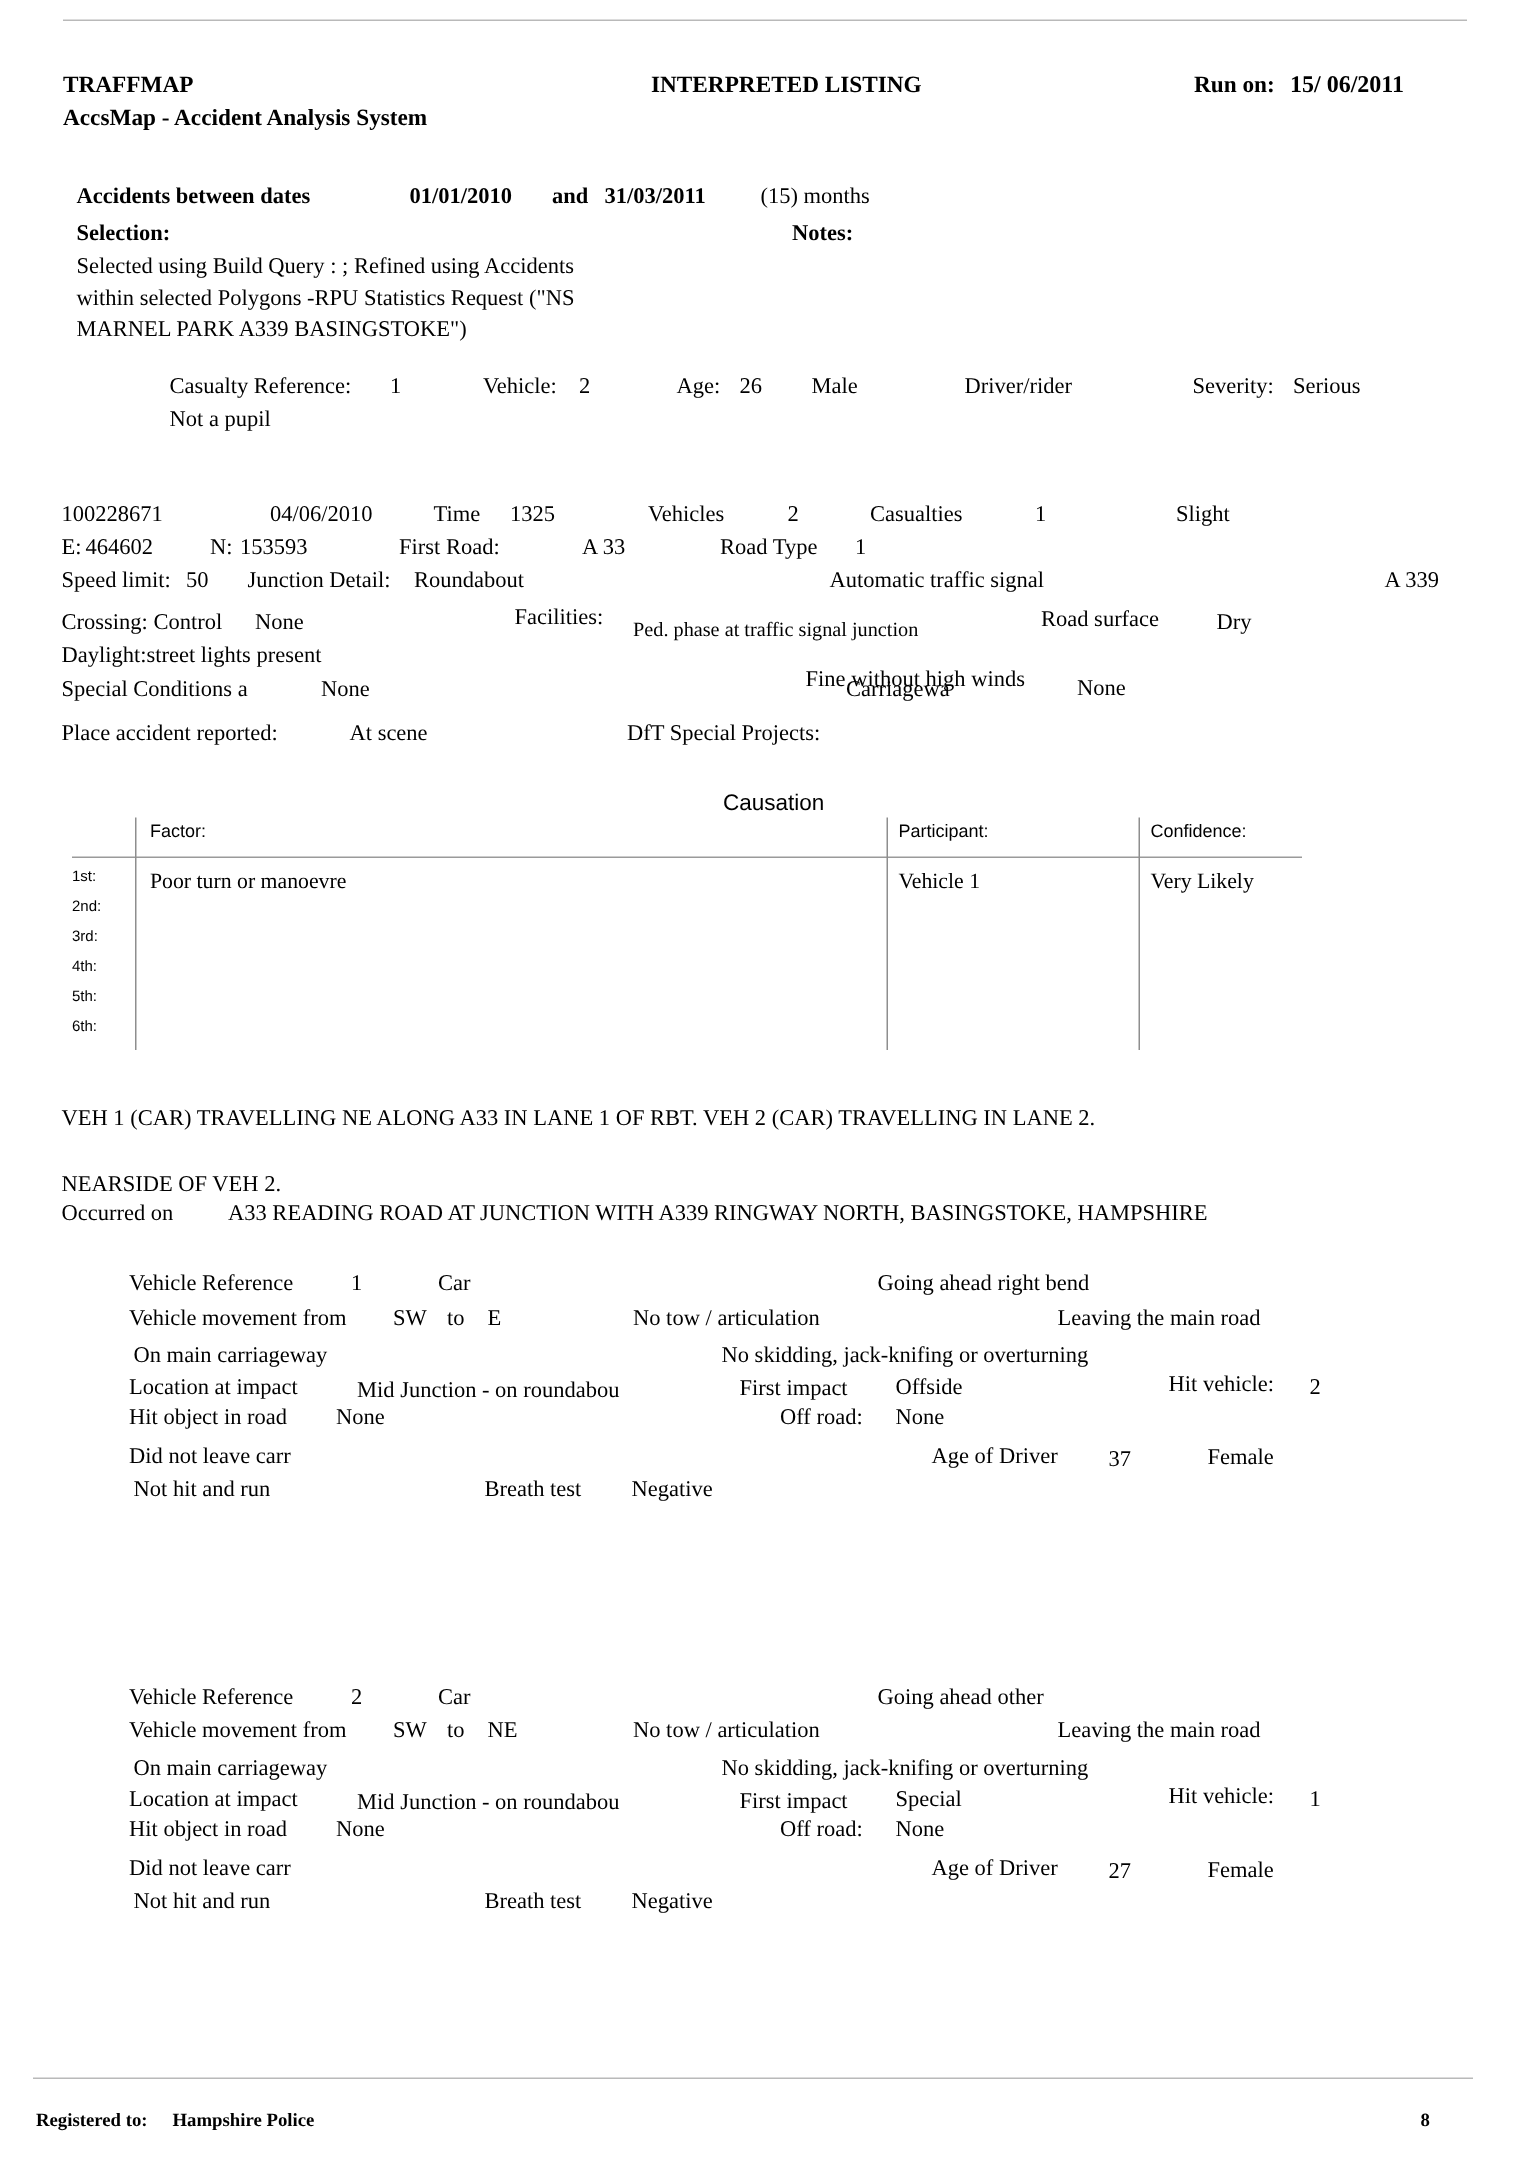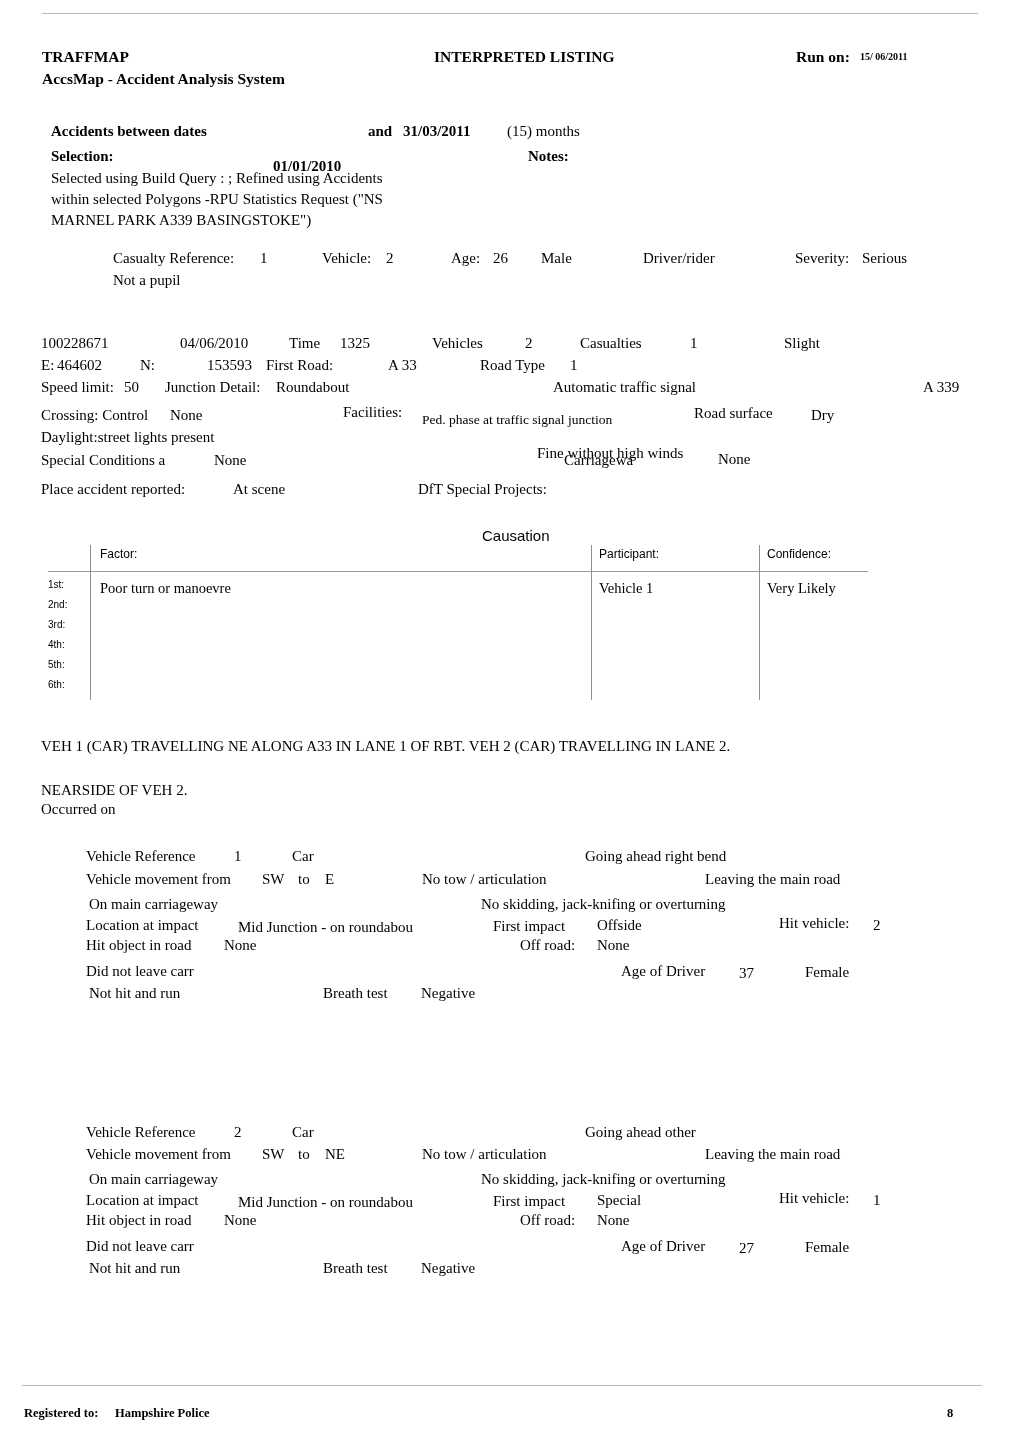--- a/index.html
+++ b/index.html
@@ -88,25 +88,25 @@
 </head>
 <body>
 
 <div class="page">
 
   <div class="rule" style="left:42px; top:13px; width:936px;"></div>
 
   <div class="t b" style="left:42px; top:48px; font-size:15.5px;">TRAFFMAP</div>
   <div class="t b" style="left:434px; top:48px; font-size:15.5px;">INTERPRETED LISTING</div>
   <div class="t b" style="left:796px; top:48px; font-size:15.5px;">Run on:</div>
-  <div class="t b" style="left:860px; top:48px; font-size:10px;">15/ 06/2011</div>
+  <div class="t b" style="left:860px; top:48px; font-size:16px;">15/ 06/2011</div>
   <div class="t b" style="left:42px; top:70px; font-size:15.5px;">AccsMap - Accident Analysis System</div>
 
   <div class="t b" style="left:51px; top:123px;">Accidents between dates</div>
-  <div class="t b" style="left:273px; top:123px;margin-top:35px;">01/01/2010</div>
+  <div class="t b" style="left:273px; top:123px;">01/01/2010</div>
   <div class="t b" style="left:368px; top:123px;">and</div>
   <div class="t b" style="left:403px; top:123px;">31/03/2011</div>
   <div class="t" style="left:507px; top:123px;">(15) months</div>
 
   <div class="t b" style="left:51px; top:148px;">Selection:</div>
   <div class="t b" style="left:528px; top:148px;">Notes:</div>
 
   <div class="t" style="left:51px; top:170px;">Selected using Build Query : ; Refined using Accidents</div>
   <div class="t" style="left:51px; top:191px;">within selected Polygons -RPU Statistics Request ("NS</div>
   <div class="t" style="left:51px; top:212px;">MARNEL PARK A339 BASINGSTOKE")</div>
@@ -129,21 +129,21 @@
   <div class="t" style="left:340px; top:335px;">1325</div>
   <div class="t" style="left:432px; top:335px;">Vehicles</div>
   <div class="t" style="left:525px; top:335px;">2</div>
   <div class="t" style="left:580px; top:335px;">Casualties</div>
   <div class="t" style="left:690px; top:335px;">1</div>
   <div class="t" style="left:784px; top:335px;">Slight</div>
 
   <div class="t" style="left:41px; top:357px;">E:</div>
   <div class="t" style="left:57px; top:357px;">464602</div>
   <div class="t" style="left:140px; top:357px;">N:</div>
-  <div class="t" style="left:160px; top:357px;margin-left:47px;">153593</div>
+  <div class="t" style="left:160px; top:357px;">153593</div>
   <div class="t" style="left:266px; top:357px;">First Road:</div>
   <div class="t" style="left:388px; top:357px;">A 33</div>
   <div class="t" style="left:480px; top:357px;">Road Type</div>
   <div class="t" style="left:570px; top:357px;">1</div>
 
   <div class="t" style="left:41px; top:379px;">Speed limit:</div>
   <div class="t" style="left:124px; top:379px;">50</div>
   <div class="t" style="left:165px; top:379px;">Junction Detail:</div>
   <div class="t" style="left:276px; top:379px;">Roundabout</div>
   <div class="t" style="left:553px; top:379px;">Automatic traffic signal</div>
@@ -197,20 +197,21 @@
     <div class="cellv" style="left:52px; top:55px;"></div>
     <div class="cellv" style="left:52px; top:75px;"></div>
     <div class="cellv" style="left:52px; top:95px;"></div>
     <div class="cellv" style="left:52px; top:115px;"></div>
     <div class="cellv" style="left:52px; top:135px;"></div>
   </div>
 
   <div class="t" style="left:41px; top:738px;">VEH 1 (CAR) TRAVELLING NE ALONG A33 IN LANE 1 OF RBT. VEH 2 (CAR) TRAVELLING IN LANE 2.</div>
   <div class="t" style="left:41px; top:782px;">NEARSIDE OF VEH 2.</div>
   <div class="t" style="left:41px; top:801px;">Occurred on</div>
+  <div class="t" style="left:152px; top:801px;">A33 READING ROAD AT JUNCTION WITH A339 RINGWAY NORTH, BASINGSTOKE, HAMPSHIRE</div>
 
   <div>
     <div class="t" style="left:86px; top:848px;">Vehicle Reference</div>
     <div class="t" style="left:234px; top:848px;">1</div>
     <div class="t" style="left:292px; top:848px;">Car</div>
     <div class="t" style="left:585px; top:848px;">Going ahead right bend</div>
 
     <div class="t" style="left:86px; top:871px;">Vehicle movement from</div>
     <div class="t" style="left:262px; top:871px;">SW</div>
     <div class="t" style="left:298px; top:871px;">to</div>

